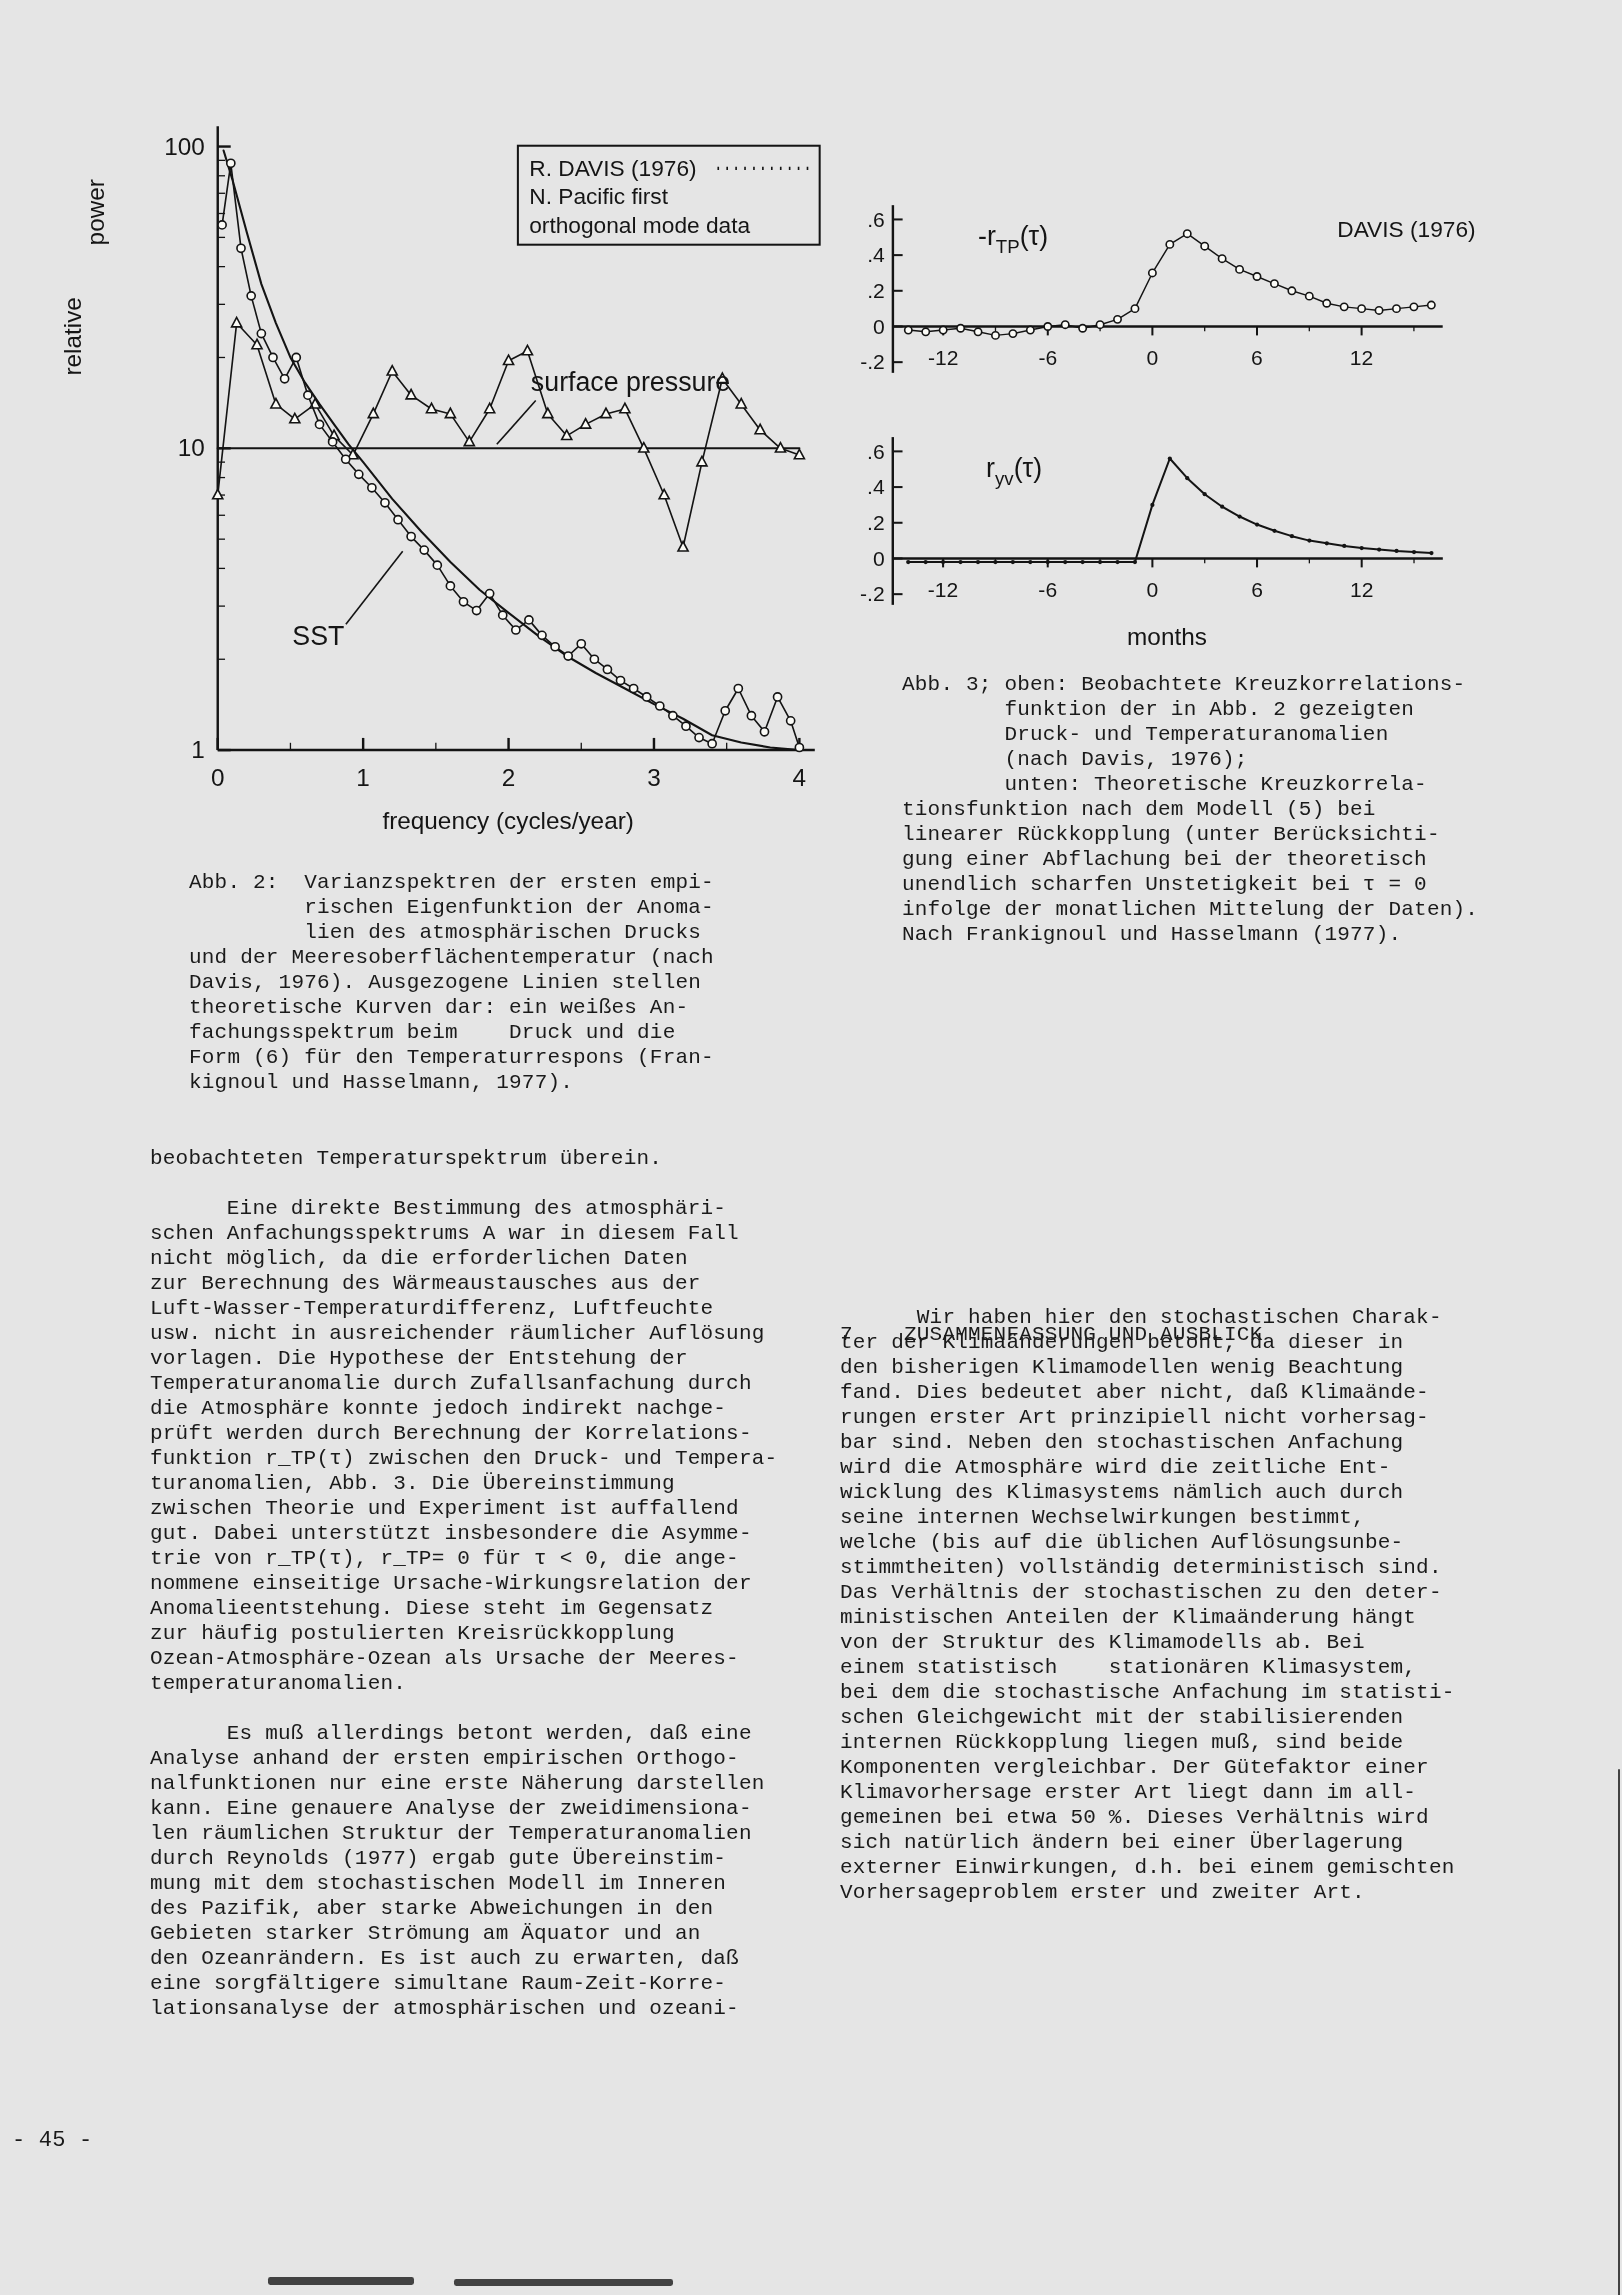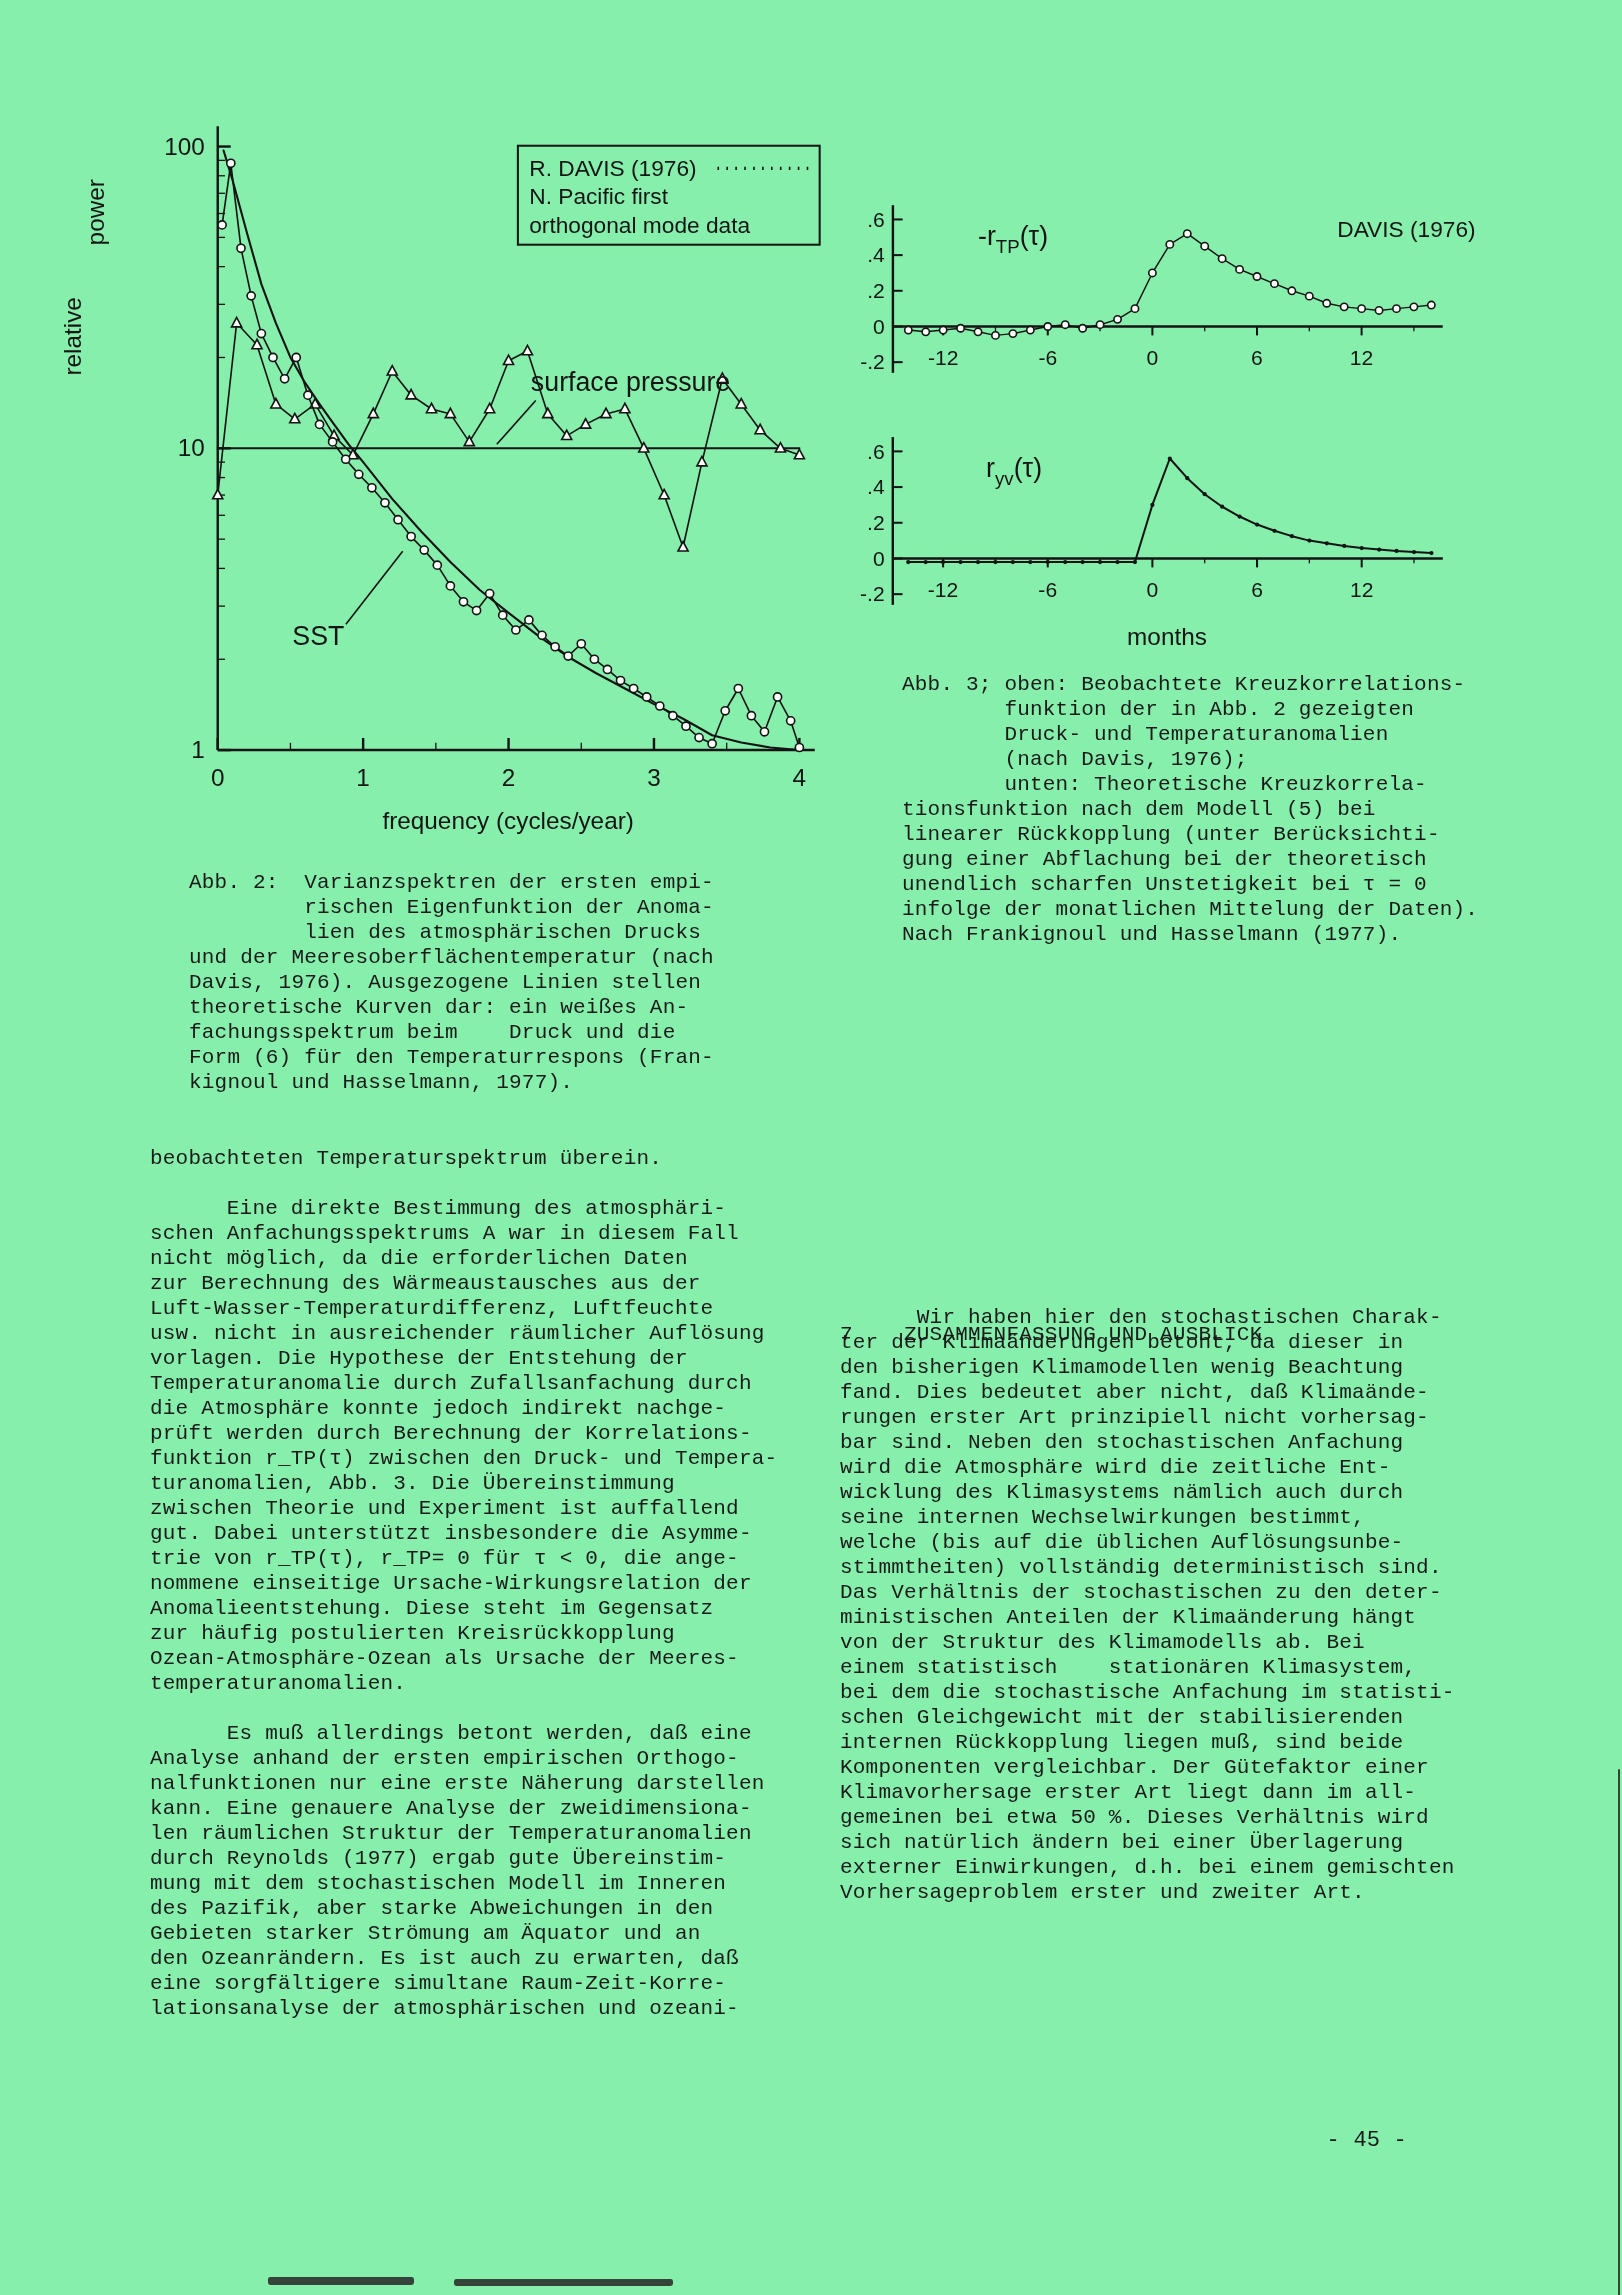--- a/index.html
+++ b/index.html
@@ -1,17 +1,17 @@
 <!DOCTYPE html>
 <html style="font-size:13px"><head>
 <meta charset="utf-8">
 <style>
   *{margin:0;padding:0;box-sizing:border-box}
   html,body{background:#9a9a9a}
-  .page{position:relative;width:1623px;height:2295px;background:#86efac;color:#161616;
+  .page{position:relative;width:1623px;height:2295px;background:#e5e5e5;color:#161616;
         font-family:"Liberation Mono",monospace;overflow:hidden}
   .abs{position:absolute}
   pre.block{font:21px/25px "Liberation Mono",monospace;letter-spacing:0.2px;white-space:pre;color:#1a1a1a}
   .pagenum{font:22px "Liberation Mono",monospace;letter-spacing:0.2px;color:#1a1a1a}
   svg text{fill:#151515}
   .tick{font-family:"Liberation Sans",sans-serif;font-size:30px}
   .tick2{font-family:"Liberation Sans",sans-serif;font-size:26px}
   .legendtext{font-family:"Liberation Sans",sans-serif;font-size:28px}
   .figword{font-family:"Liberation Sans",sans-serif;font-size:30px}
   .curvelabel{font-family:"Liberation Sans",sans-serif;font-size:33px}
@@ -372,20 +372,20 @@
 bei dem die stochastische Anfachung im statisti-
 schen Gleichgewicht mit der stabilisierenden
 internen Rückkopplung liegen muß, sind beide
 Komponenten vergleichbar. Der Gütefaktor einer
 Klimavorhersage erster Art liegt dann im all-
 gemeinen bei etwa 50 %. Dieses Verhältnis wird
 sich natürlich ändern bei einer Überlagerung
 externer Einwirkungen, d.h. bei einem gemischten
 Vorhersageproblem erster und zweiter Art.</pre>
 
-  <div class="pagenum abs" style="left:0;top:2128px;width:1407px;text-align:right">- 45 -</div>
+  <div class="pagenum abs" style="left:12px;top:2128px;width:1407px;text-align:left">- 45 -</div>
 
   <div class="abs artifact" style="left:268px;top:2277px;width:146px;height:8px"></div>
   <div class="abs artifact" style="left:454px;top:2279px;width:219px;height:6.5px"></div>
   <div class="abs artifact" style="left:1618px;top:1769px;width:2.4px;height:527px"></div>
 
 </div>
 
 
 </body></html>

